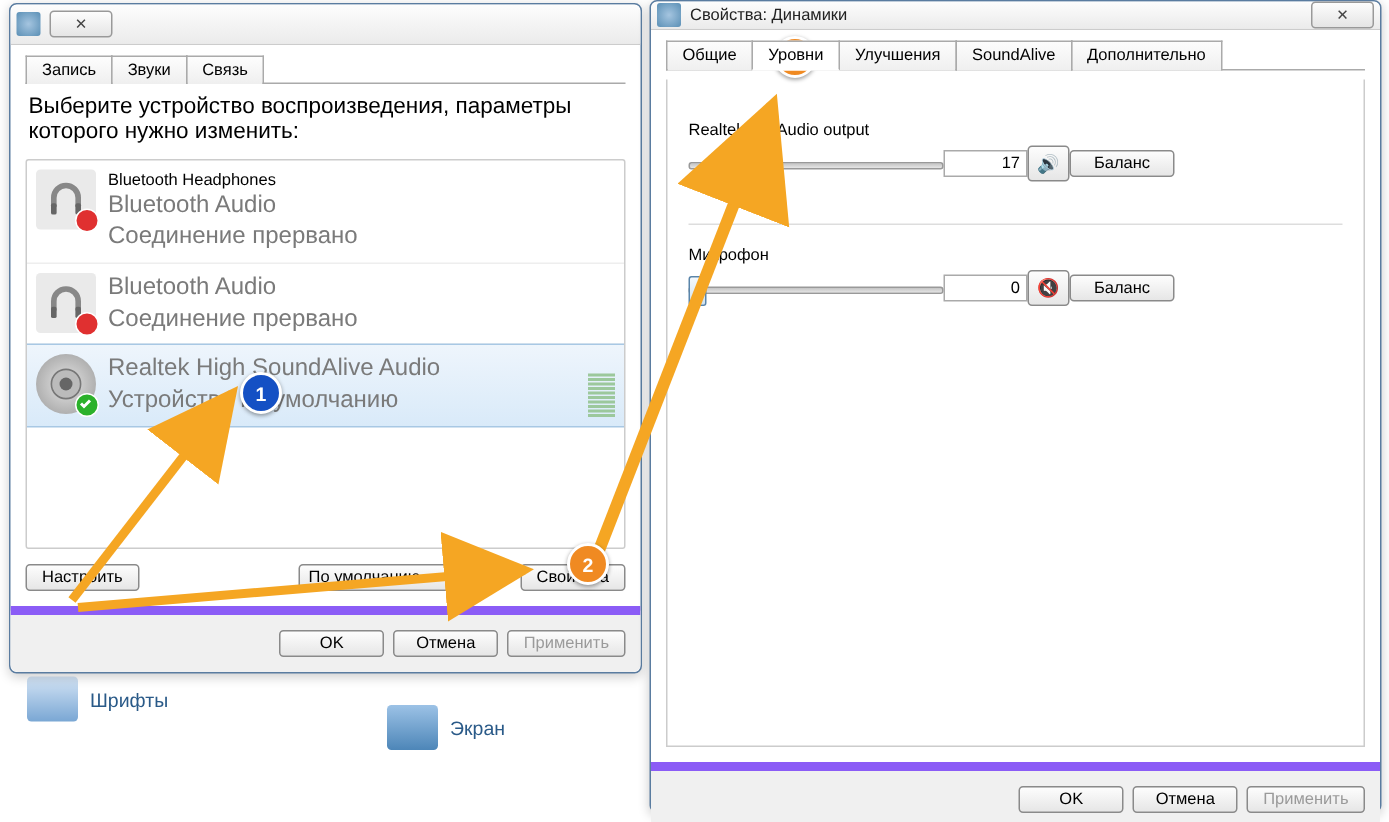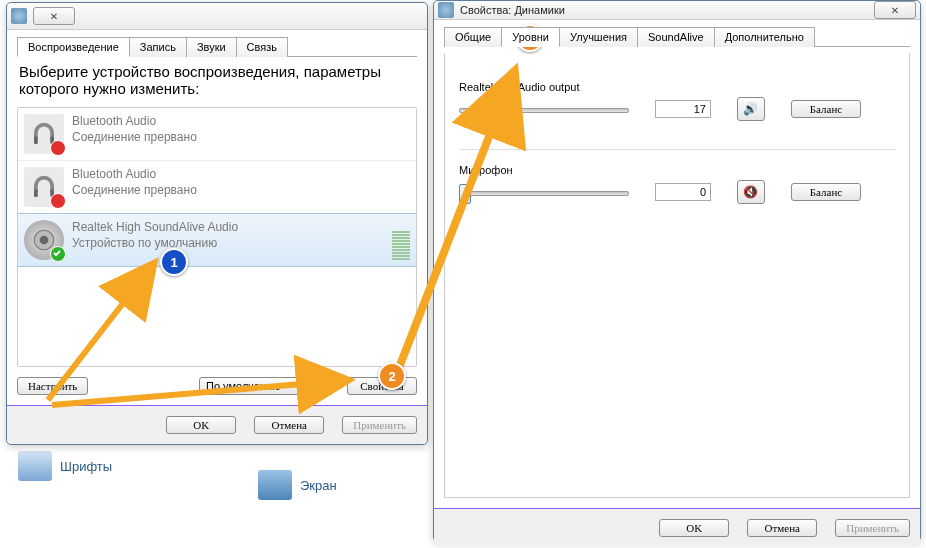--- a/index.html
+++ b/index.html
@@ -14,32 +14,32 @@
 .tab.active{background:#fff;border-bottom:1px solid #fff;z-index:2}
 .instr{margin:6px 2px 10px;font-size:15px}
 .device-list{border:1px solid #ccc;border-radius:2px;height:258px;overflow:hidden}
 .dev{display:flex;padding:6px;border-bottom:1px solid #eee}
 .dev.selected{background:linear-gradient(#eef5fc,#d9eaf9);border:1px solid #a8c8e4;margin:-1px}
 .dev-icon{width:40px;height:40px;margin-right:8px;position:relative;background:#eaeaea;border-radius:3px;display:flex;align-items:center;justify-content:center}
 .dev-badge{position:absolute;bottom:-2px;right:-2px;width:14px;height:14px;border-radius:50%;background:#e03030;border:1px solid #fff}
 .dev-badge.ok{background:#2bb12b}
 .dev-txt{flex:1;line-height:1.3}
 .dev-name{font-weight:400;color:#000}
-.dev-sub{color:#7a7a7a;font-size:12px}
+.dev-sub{color:#7a7a7a;font-size:16px}
 .level-bars{width:18px;display:flex;flex-direction:column;justify-content:flex-end;gap:1px}
 .level-bars span{height:2px;background:#9cc89c}
 .btn-row{display:flex;gap:6px;margin-top:10px;justify-content:space-between}
-button{font-family:Liberation Serif, serif;font-size:11px;padding:2px 10px;border:1px solid #8a8a8a;border-radius:3px;background:linear-gradient(#fdfdfd,#e6e6e6);cursor:pointer;min-width:70px}
+button{font-family:Liberation Sans, sans-serif;font-size:11px;padding:2px 10px;border:1px solid #8a8a8a;border-radius:3px;background:linear-gradient(#fdfdfd,#e6e6e6);cursor:pointer;min-width:70px}
 button:disabled{color:#9a9a9a}
 .combo{font-family:inherit;font-size:11px;padding:2px 6px;border:1px solid #8a8a8a;border-radius:3px;background:linear-gradient(#fdfdfd,#e6e6e6);min-width:120px;display:inline-flex;align-items:center;justify-content:space-between}
 .combo::after{content:"▾";font-size:9px;color:#666;margin-left:8px}
-.dlg-btns{display:flex;gap:18px;justify-content:flex-end;padding:10px;border-top:1px solid #8b5cf6;background:#f0f0f0;border-radius:0 0 5px 5px}
+.dlg-btns{display:flex;gap:6px;justify-content:flex-end;padding:10px;border-top:6px solid #8b5cf6;background:#f0f0f0;border-radius:0 0 5px 5px}
 .lvl-group{margin:10px 0 28px}
 .lvl-label{font-size:11px;margin-bottom:4px}
-.lvl-row{display:flex;align-items:center;gap:26px}
+.lvl-row{display:flex;align-items:center;gap:0}
 .slider{position:relative;width:170px;height:20px}
 .slider-track{position:absolute;top:9px;left:0;right:0;height:3px;background:linear-gradient(#c5c5c5,#e5e5e5);border:1px solid #999;border-radius:2px}
 .slider-thumb{position:absolute;top:2px;width:10px;height:18px;background:linear-gradient(#f5f9fc,#cfe2f0);border:1px solid #5a85aa;border-radius:2px}
 .lvl-val{width:46px;text-align:right;border:1px solid #aaa;padding:2px 4px;font-size:11px;background:#fff}
 .icon-btn{width:26px;height:22px;border:1px solid #8a8a8a;border-radius:3px;background:linear-gradient(#fdfdfd,#e6e6e6);display:flex;align-items:center;justify-content:center;font-size:12px}
 .muted{color:#c62828}
 .unmuted{color:#1f7ad1}
 .desktop-icon{position:absolute;display:flex;align-items:center;gap:8px;font-size:13px;color:#2a5a88}
 .desktop-icon .ic{width:34px;height:30px;background:linear-gradient(#9cc2e6,#4d86b8);border-radius:3px}
 .annotation{position:absolute;width:24px;height:24px;border-radius:50%;display:flex;align-items:center;justify-content:center;color:#fff;font-weight:bold;font-size:13px;border:2px solid #fff;box-shadow:0 1px 3px rgba(0,0,0,0.4)}
@@ -60,37 +60,37 @@
   <span>Экран</span>
 </div>
 
 <div class="window" style="left:6px;top:2px;width:420px">
   <div class="titlebar">
     <div class="titlebar-icon"></div>
     <div class="close-btn">✕</div>
   </div>
   <div class="body">
     <div class="tabs">
-      <div class="tab active">Воспроизведение</div>
       <div class="tab">Запись</div>
       <div class="tab">Звуки</div>
       <div class="tab">Связь</div>
     </div>
     <div class="instr">Выберите устройство воспроизведения, параметры которого нужно изменить:</div>
     <div class="device-list">
       <div class="dev">
         <div class="dev-icon">
           <svg class="headphone-svg" viewBox="0 0 24 24">
               <path fill="#888" d="M12 3a8 8 0 00-8 8v5h3v-5a5 5 0 0110 0v5h3v-5a8 8 0 00-8-8z"></path>
               <rect x="4" y="14" width="3" height="6" rx="1" fill="#666"></rect>
               <rect x="17" y="14" width="3" height="6" rx="1" fill="#666"></rect>
             </svg>
           <div class="dev-badge"></div>
         </div>
         <div class="dev-txt">
+          <div class="dev-name">Bluetooth Headphones</div>
           <div class="dev-sub">Bluetooth Audio</div>
           <div class="dev-sub">Соединение прервано</div>
         </div>
       </div>
       <div class="dev">
         <div class="dev-icon">
           <svg class="headphone-svg" viewBox="0 0 24 24">
               <path fill="#888" d="M12 3a8 8 0 00-8 8v5h3v-5a5 5 0 0110 0v5h3v-5a8 8 0 00-8-8z"></path>
               <rect x="4" y="14" width="3" height="6" rx="1" fill="#666"></rect>
               <rect x="17" y="14" width="3" height="6" rx="1" fill="#666"></rect>

